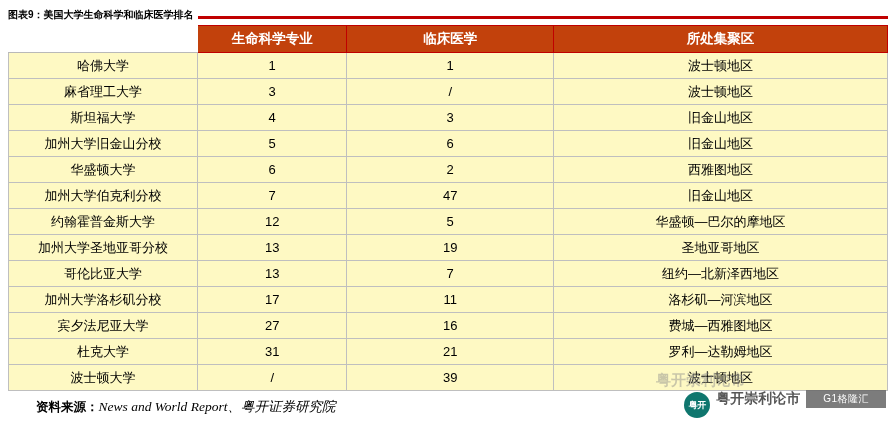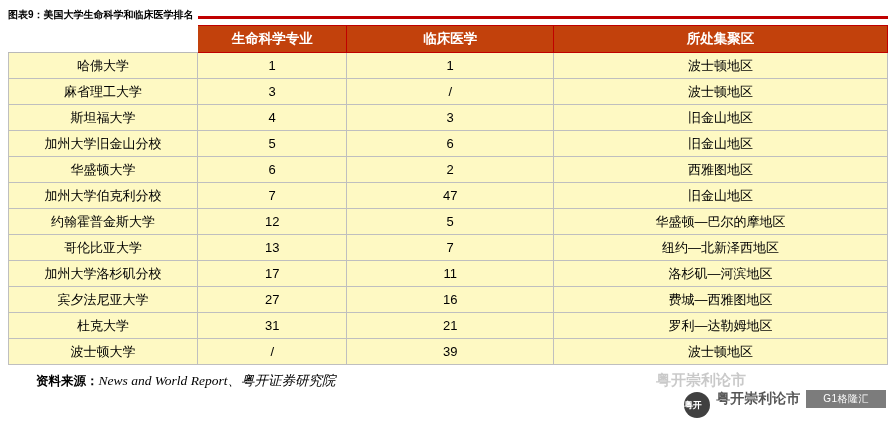--- a/index.html
+++ b/index.html
@@ -102,24 +102,25 @@
     bottom: 6px;
     display: flex;
     align-items: center;
     gap: 6px;
     pointer-events: none;
   }
   .wm-badge {
     width: 26px;
     height: 26px;
     border-radius: 50%;
-    background: #404040;
+    background: #0f766e;
     color: #fff;
     font-size: 9px;
     line-height: 26px;
+    text-align: center;
     font-weight: bold;
     letter-spacing: -0.5px;
     margin-top: 12px;
   }
   .wm-text {
     font-size: 14px;
     font-weight: bold;
     color: #3a3a3a;
     opacity: 0.85;
   }
@@ -205,20 +206,26 @@
         <td>47</td>
         <td>旧金山地区</td>
       </tr>
       <tr>
         <td>约翰霍普金斯大学</td>
         <td>12</td>
         <td>5</td>
         <td>华盛顿—巴尔的摩地区</td>
       </tr>
       <tr>
+        <td>加州大学圣地亚哥分校</td>
+        <td>13</td>
+        <td>19</td>
+        <td>圣地亚哥地区</td>
+      </tr>
+      <tr>
         <td>哥伦比亚大学</td>
         <td>13</td>
         <td>7</td>
         <td>纽约—北新泽西地区</td>
       </tr>
       <tr>
         <td>加州大学洛杉矶分校</td>
         <td>17</td>
         <td>11</td>
         <td>洛杉矶—河滨地区</td>

